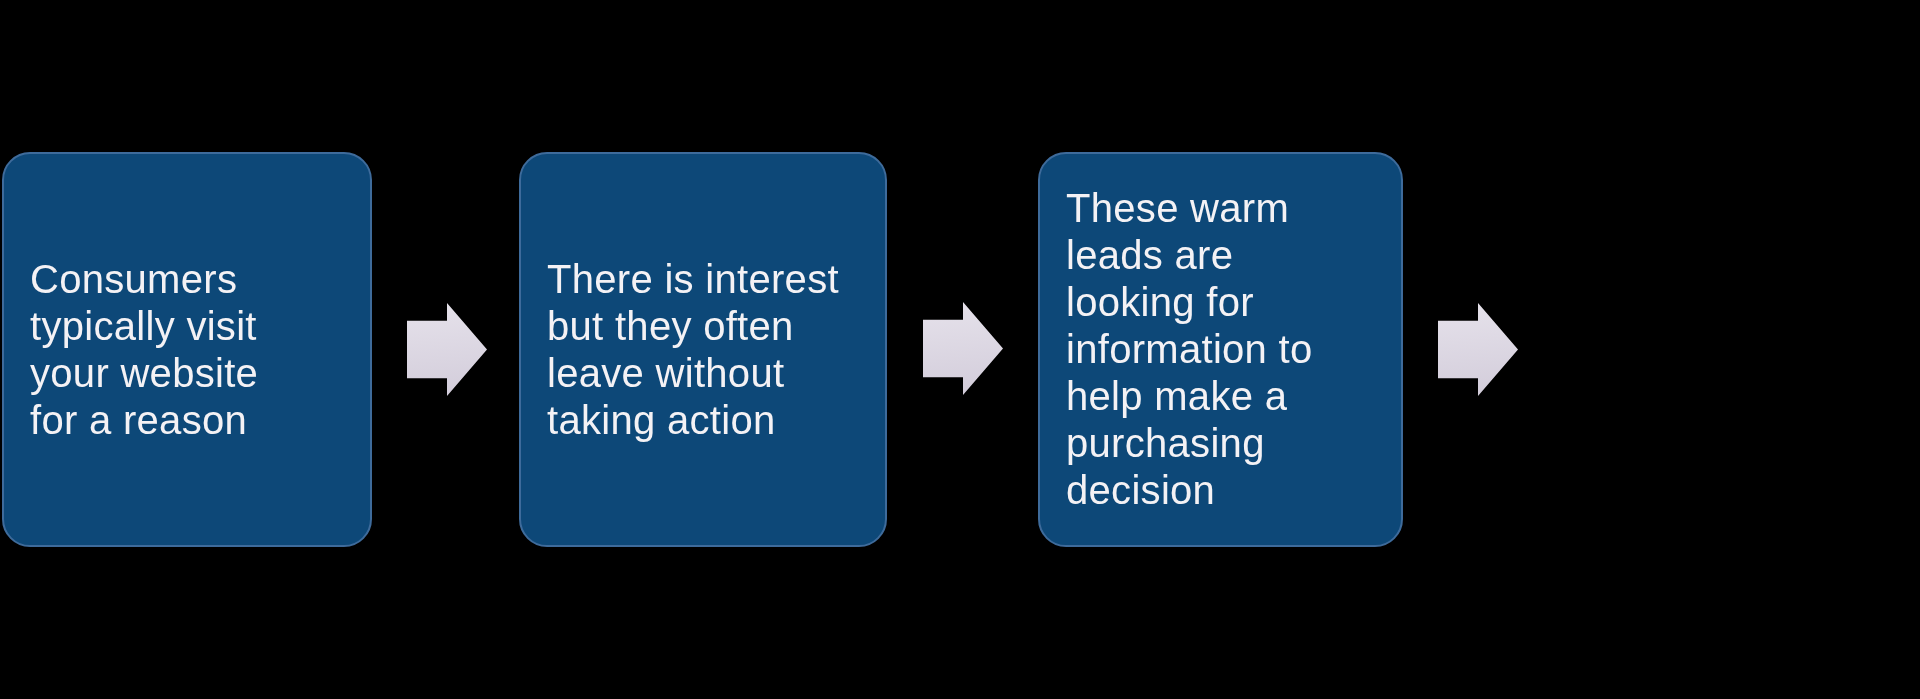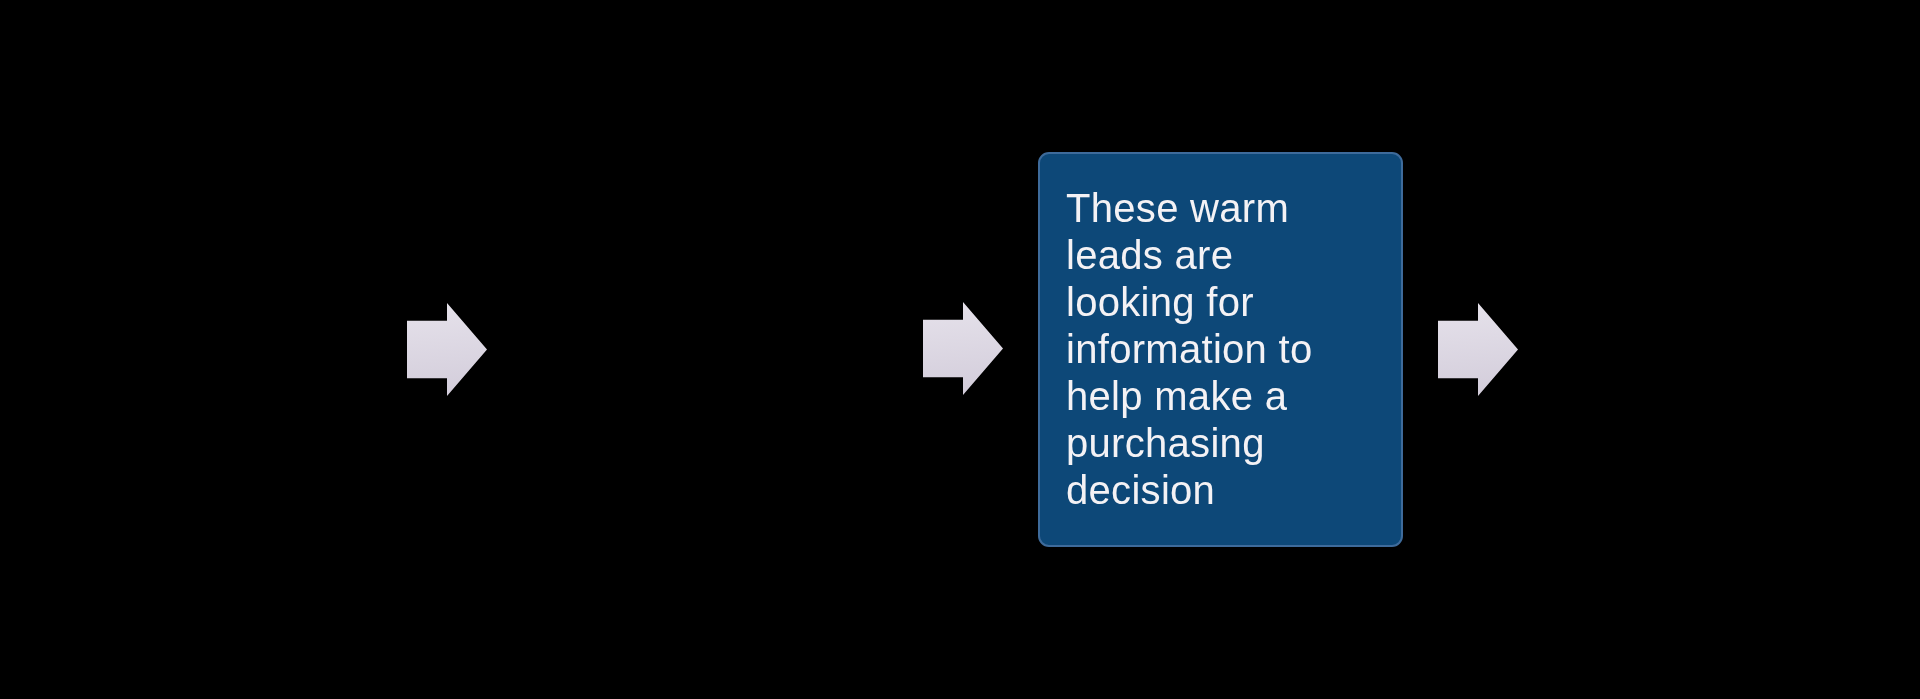--- a/index.html
+++ b/index.html
@@ -39,34 +39,46 @@
   }
   .flow-arrow {
     position: absolute;
     width: 80px;
     height: 93px;
     background: linear-gradient(175deg, var(--arrow-light, #e6e2eb) 0%, var(--arrow-dark, #d2ccda) 100%);
     clip-path: polygon(0 19%, 50% 19%, 50% 0, 100% 50%, 50% 100%, 50% 81%, 0 81%);
   }
   #box-1 { left: 2px;    width: 370px; }
   #box-2 { left: 519px;  width: 368px; }
-  #box-3 { left: 1038px; width: 365px; border-radius: 11px; }
+  #box-3 { left: 1038px; width: 365px; }
   #box-4 { left: 1552px; width: 363px; }
   #arrow-1 { left: 407px;  top: 303px; }
   #arrow-2 { left: 923px;  top: 302px; }
   #arrow-3 { left: 1438px; top: 303px; }
 </style>
 </head>
 <body>
 
 <div class="canvas">
 
+  <div class="step-box" id="box-1">
+    <div class="box-text">Consumers
+typically visit
+your website
+for a reason</div>
+  </div>
 
   <div class="flow-arrow" id="arrow-1"></div>
 
+  <div class="step-box" id="box-2">
+    <div class="box-text">There is interest
+but they often
+leave without
+taking action</div>
+  </div>
 
   <div class="flow-arrow" id="arrow-2"></div>
 
   <div class="step-box" id="box-3">
     <div class="box-text">These warm
 leads are
 looking for
 information to
 help make a
 purchasing

